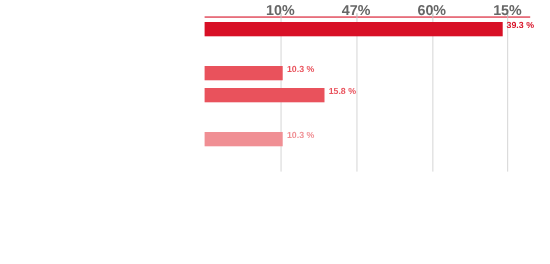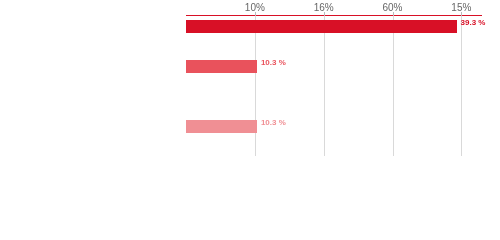--- a/index.html
+++ b/index.html
@@ -27,24 +27,25 @@
   }
   .gridline{
     position:absolute;
     top:0; bottom:0;
     width:1px;
     background:#d9d9d9;
   }
   .tick-label{
     position:absolute;
     top:2px;
-    font-size:10px;
+    font-size:13px;
     color:#666666;
     transform:translateX(-50%);
     white-space:nowrap;
+    font-weight:bold;
   }
   .tick-mark{
     position:absolute;
     top:12px;
     width:1px;height:4px;
     background:#bbbbbb;
   }
   
   .row{
     position:absolute;
@@ -78,39 +79,45 @@
 <div id="chart">
 
   <div class="axis-line"></div>
   <div class="plot" id="plot"></div>
 
 <div class="gridline" style="left: 254.837px; top: 16px; height: 140px; background: rgb(217, 217, 217);"></div>
     <div class="tick-mark" style="left: 254.837px;"></div>
     <div class="tick-label" style="left: 254.837px;">10%</div>
     <div class="gridline" style="left: 323.674px; top: 16px; height: 140px; background: rgb(217, 217, 217);"></div>
     <div class="tick-mark" style="left: 323.674px;"></div>
-    <div class="tick-label" style="left: 323.674px;">16%</div>
+    <div class="tick-label" style="left: 323.674px;">47%</div>
     <div class="gridline" style="left: 392.512px; top: 16px; height: 140px; background: rgb(217, 217, 217);"></div>
     <div class="tick-mark" style="left: 392.512px;"></div>
     <div class="tick-label" style="left: 392.512px;">60%</div>
     <div class="gridline" style="left: 461.349px; top: 16px; height: 140px; background: rgb(217, 217, 217);"></div>
     <div class="tick-mark" style="left: 461.349px;"></div>
     <div class="tick-label" style="left: 461.349px;">15%</div>
     <div class="row" style="top: 16px;">
       <div class="bar-wrap" style="width: 270.53px;">
         <div class="bar" style="width: 100%; background: rgb(216, 16, 38);"></div>
       </div>
       <div class="bar-value" style="left: 456.53px; color: rgb(216, 16, 38);">39.3 %</div>
     </div>
     <div class="row" style="top: 56px;">
       <div class="bar-wrap" style="width: 70.9023px;">
         <div class="bar" style="width: 100%; background: rgb(233, 82, 92);"></div>
       </div>
       <div class="bar-value" style="left: 256.902px; color: rgb(233, 82, 92);">10.3 %</div>
     </div>
+    <div class="row" style="top: 76px;">
+      <div class="bar-wrap" style="width: 108.763px;">
+        <div class="bar" style="width: 100%; background: rgb(233, 82, 92);"></div>
+      </div>
+      <div class="bar-value" style="left: 294.763px; color: rgb(233, 82, 92);">15.8 %</div>
+    </div>
     <div class="row" style="top: 116px;">
       <div class="bar-wrap" style="width: 70.9023px;">
         <div class="bar" style="width: 100%; background: rgb(240, 143, 148);"></div>
       </div>
       <div class="bar-value" style="left: 256.902px; color: rgb(240, 143, 148);">10.3 %</div>
     </div>
     <div class="row" style="top: 136px;">
       <div class="bar-wrap" style="width: 0px;">
         <div class="bar" style="width: 100%; background: rgb(245, 185, 188);"></div>
       </div>

